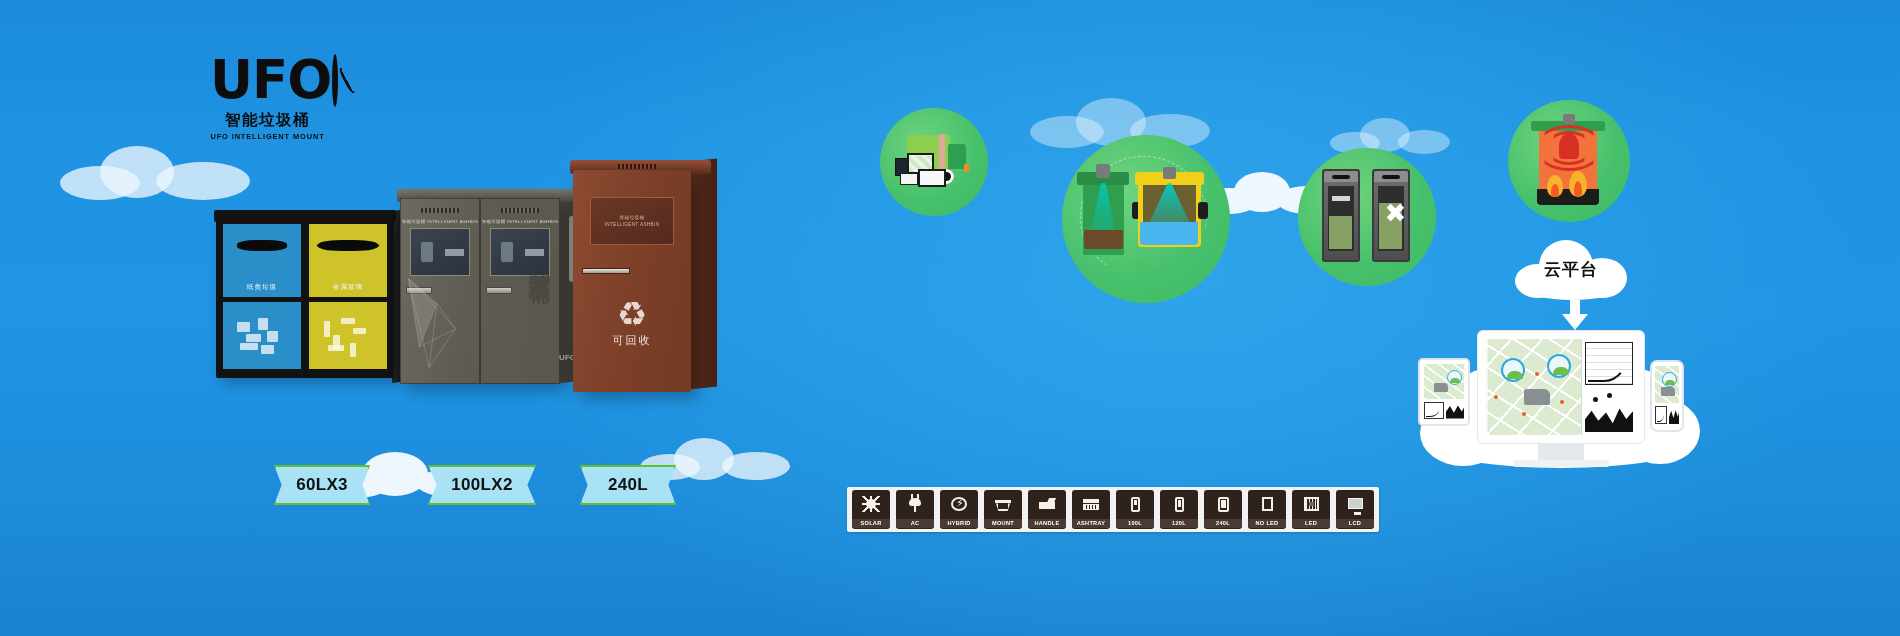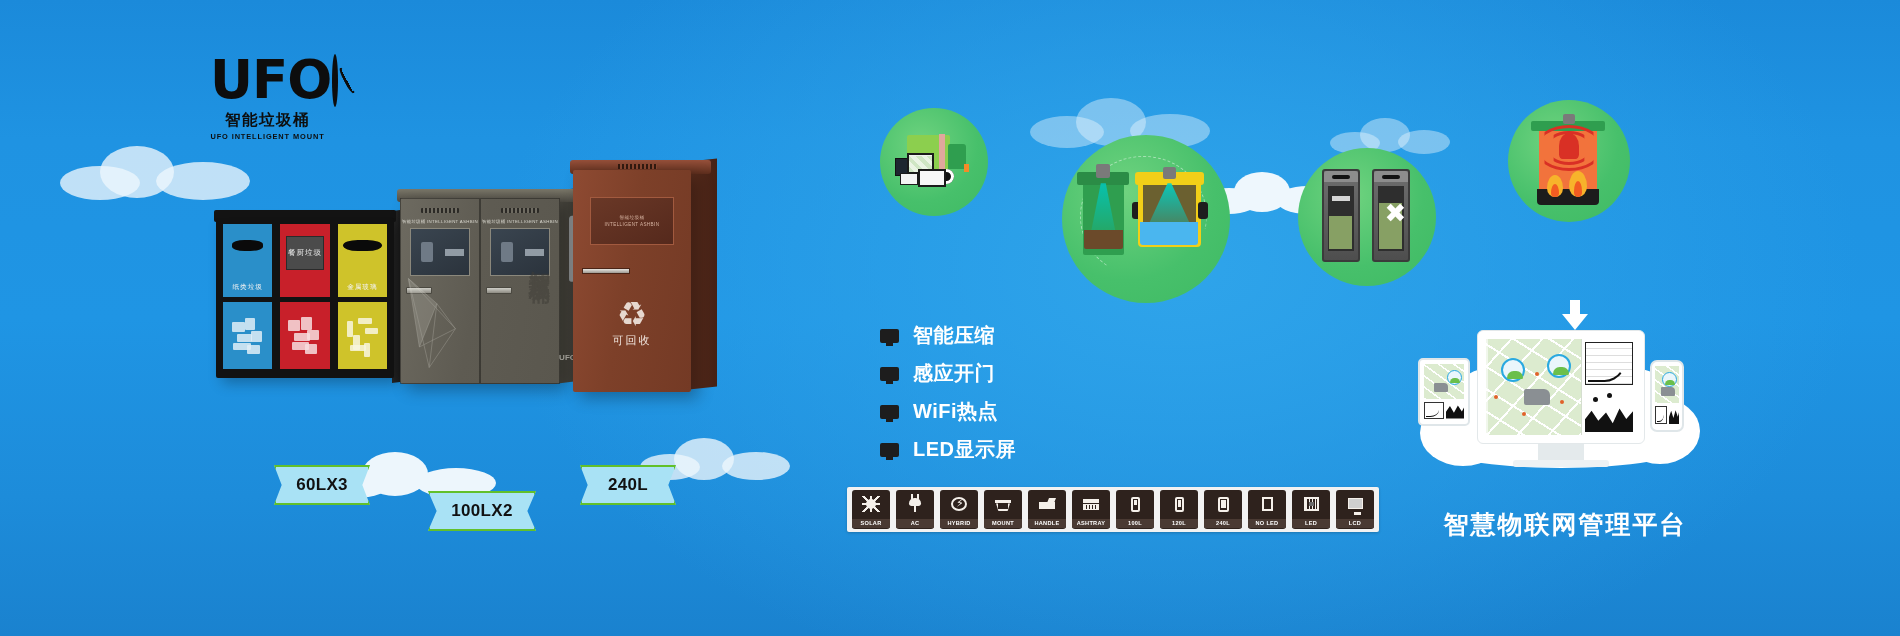--- a/index.html
+++ b/index.html
@@ -215,21 +215,21 @@
 
   
   .cap-banner {
     position: absolute; height: 40px; padding: 0 20px;
     display: flex; align-items: center; justify-content: center;
     background: #a9e2f5; border: 2px solid #62c02a;
     color: #111; font-size: 17px; font-weight: 700; letter-spacing: .3px;
     clip-path: polygon(0 0, 100% 0, 92% 50%, 100% 100%, 0 100%, 8% 50%);
   }
   #cap-60  { left: 274px; top: 465px; width: 96px; }
-  #cap-100 { left: 428px; top: 465px; width: 108px; margin-top: 26px; }
+  #cap-100 { left: 428px; top: 465px; width: 108px; }
   #cap-240 { left: 580px; top: 465px; width: 96px; }
 
   
   .gcircle {
     position: absolute; border-radius: 50%;
     background: radial-gradient(circle at 38% 34%, #6fd37f 0%, #47c06b 58%, #3fba63 100%);
     display: flex; align-items: center; justify-content: center;
   }
   #gc1 { left: 880px; top: 108px; width: 108px; height: 108px; }
   #gc2 { left: 1062px; top: 135px; width: 168px; height: 168px; }
@@ -512,37 +512,20 @@
             <i style="left:10%;top:22%;width:13px;height:10px;"></i>
             <i style="left:44%;top:12%;width:10px;height:12px;"></i>
             <i style="left:24%;top:46%;width:15px;height:8px;"></i>
             <i style="left:58%;top:40%;width:11px;height:11px;"></i>
             <i style="left:14%;top:66%;width:18px;height:7px;"></i>
             <i style="left:48%;top:70%;width:13px;height:9px;"></i>
           </div>
         </div>
       </div>
       <div class="col">
-        <div class="up c-red">
-          <div class="panel">
-            <span>餐厨垃圾</span>
-          </div>
-        </div>
-        <div class="dn c-red">
-          <div class="litter">
-            <i style="left:8%;top:18%;width:12px;height:11px;"></i>
-            <i style="left:40%;top:10%;width:11px;height:13px;"></i>
-            <i style="left:22%;top:44%;width:16px;height:8px;"></i>
-            <i style="left:56%;top:38%;width:12px;height:10px;"></i>
-            <i style="left:16%;top:64%;width:17px;height:8px;"></i>
-            <i style="left:50%;top:68%;width:12px;height:10px;"></i>
-          </div>
-        </div>
-      </div>
-      <div class="col">
         <div class="up c-yellow">
           <div class="slot wide"></div>
           <div class="cap">金属玻璃</div>
         </div>
         <div class="dn c-yellow">
           <div class="litter">
             <i style="left:12%;top:20%;width:6px;height:16px;"></i>
             <i style="left:38%;top:14%;width:14px;height:6px;"></i>
             <i style="left:26%;top:48%;width:7px;height:15px;"></i>
             <i style="left:58%;top:34%;width:13px;height:6px;"></i>
@@ -679,38 +662,20 @@
       <span class="wave w2"></span>
       <span class="wave w1"></span>
       <span class="bell"></span>
       <span class="fbin-base"></span>
       <span class="flame f1"></span>
       <span class="flame f2"></span>
     </div>
   </div>
 
   <div id="features">
-    <div class="col">
-      <div class="item">
-        <span class="mon"></span>
-        <span class="txt">智能压缩</span>
-      </div>
-      <div class="item">
-        <span class="mon"></span>
-        <span class="txt">感应开门</span>
-      </div>
-      <div class="item">
-        <span class="mon"></span>
-        <span class="txt">WiFi热点</span>
-      </div>
-      <div class="item">
-        <span class="mon"></span>
-        <span class="txt">LED显示屏</span>
-      </div>
-    </div>
   </div>
 
   <div id="spec-strip">
     <div class="spec">
       <span class="gl">
           <span class="sh">
             <span class="sunray"></span>
             <span class="sun"></span>
           </span>
         </span>
@@ -814,20 +779,27 @@
     <div class="spec">
       <span class="gl">
           <span class="sh">
             <span class="lcdbx"></span>
           </span>
         </span>
       <span class="lb">LCD</span>
     </div>
   </div>
 
+  <div id="cloud-tag">
+    <span class="puff" style="left:0;top:26px;width:46px;height:34px;"></span>
+    <span class="puff" style="left:24px;top:2px;width:54px;height:52px;"></span>
+    <span class="puff" style="left:62px;top:20px;width:50px;height:40px;"></span>
+    <span class="puff" style="left:10px;top:38px;width:94px;height:24px;"></span>
+    <span class="label">云平台</span>
+  </div>
 
   <div id="arrow-down">
     <span class="stem"></span>
     <span class="head"></span>
   </div>
 
   <div id="platform">
     <div class="bigcloud">
       <b style="left:0px;top:48px;width:86px;height:66px;"></b>
       <b style="left:28px;top:16px;width:84px;height:84px;"></b>
@@ -880,15 +852,14 @@
     <div class="mini-map">
       <span class="bub2"></span>
       <span class="tk"></span>
     </div>
     <div class="mini-charts">
       <span class="a"></span>
       <span class="b"></span>
     </div>
   </div>
 
-  <div id="platform-title">智慧物联网管理平台</div>
 
 </div>
 
 </body></html>

